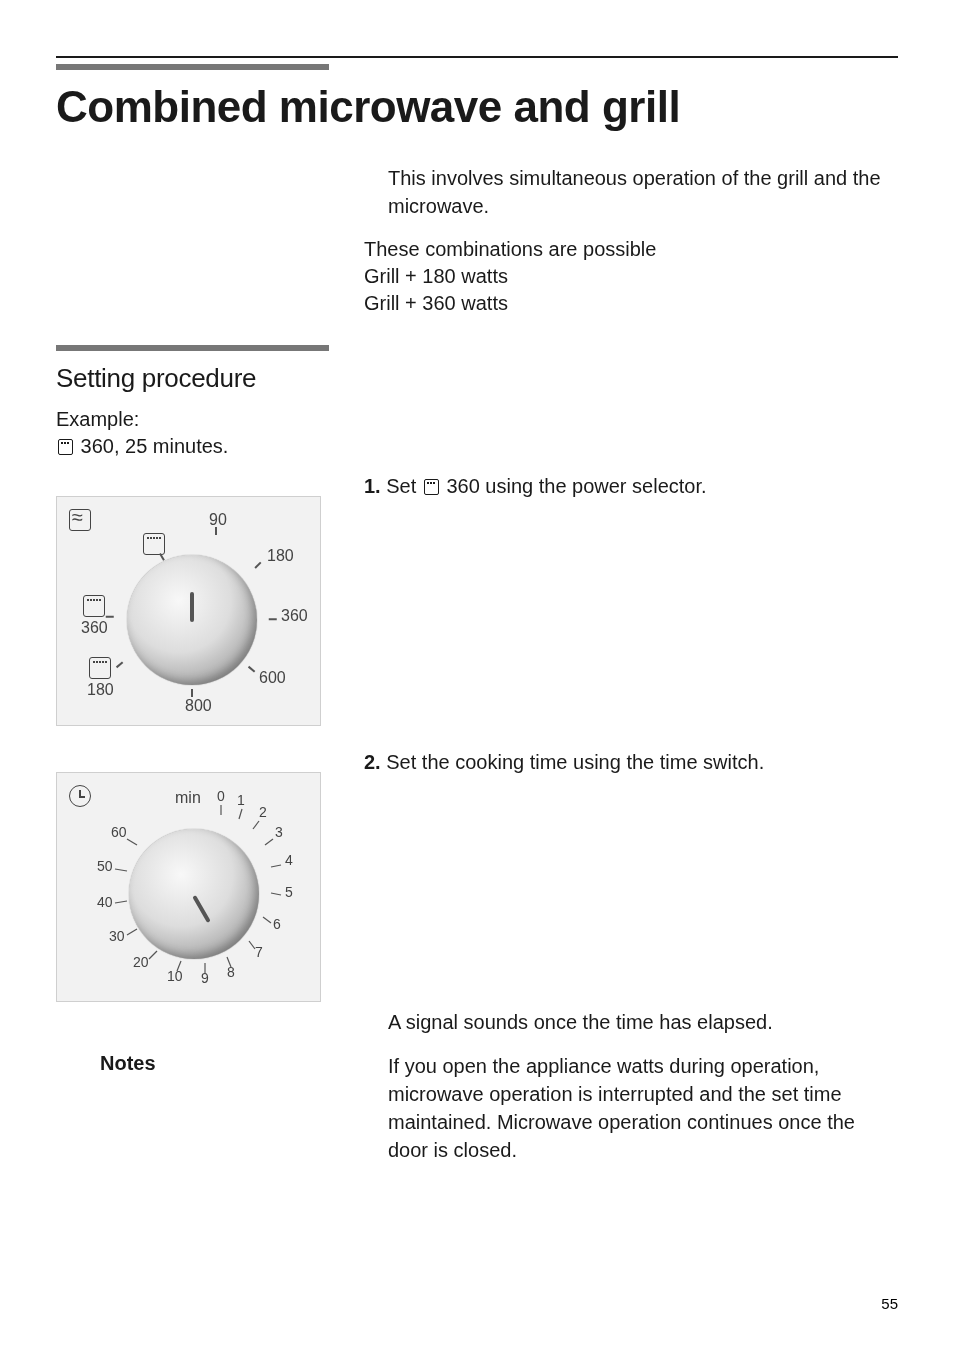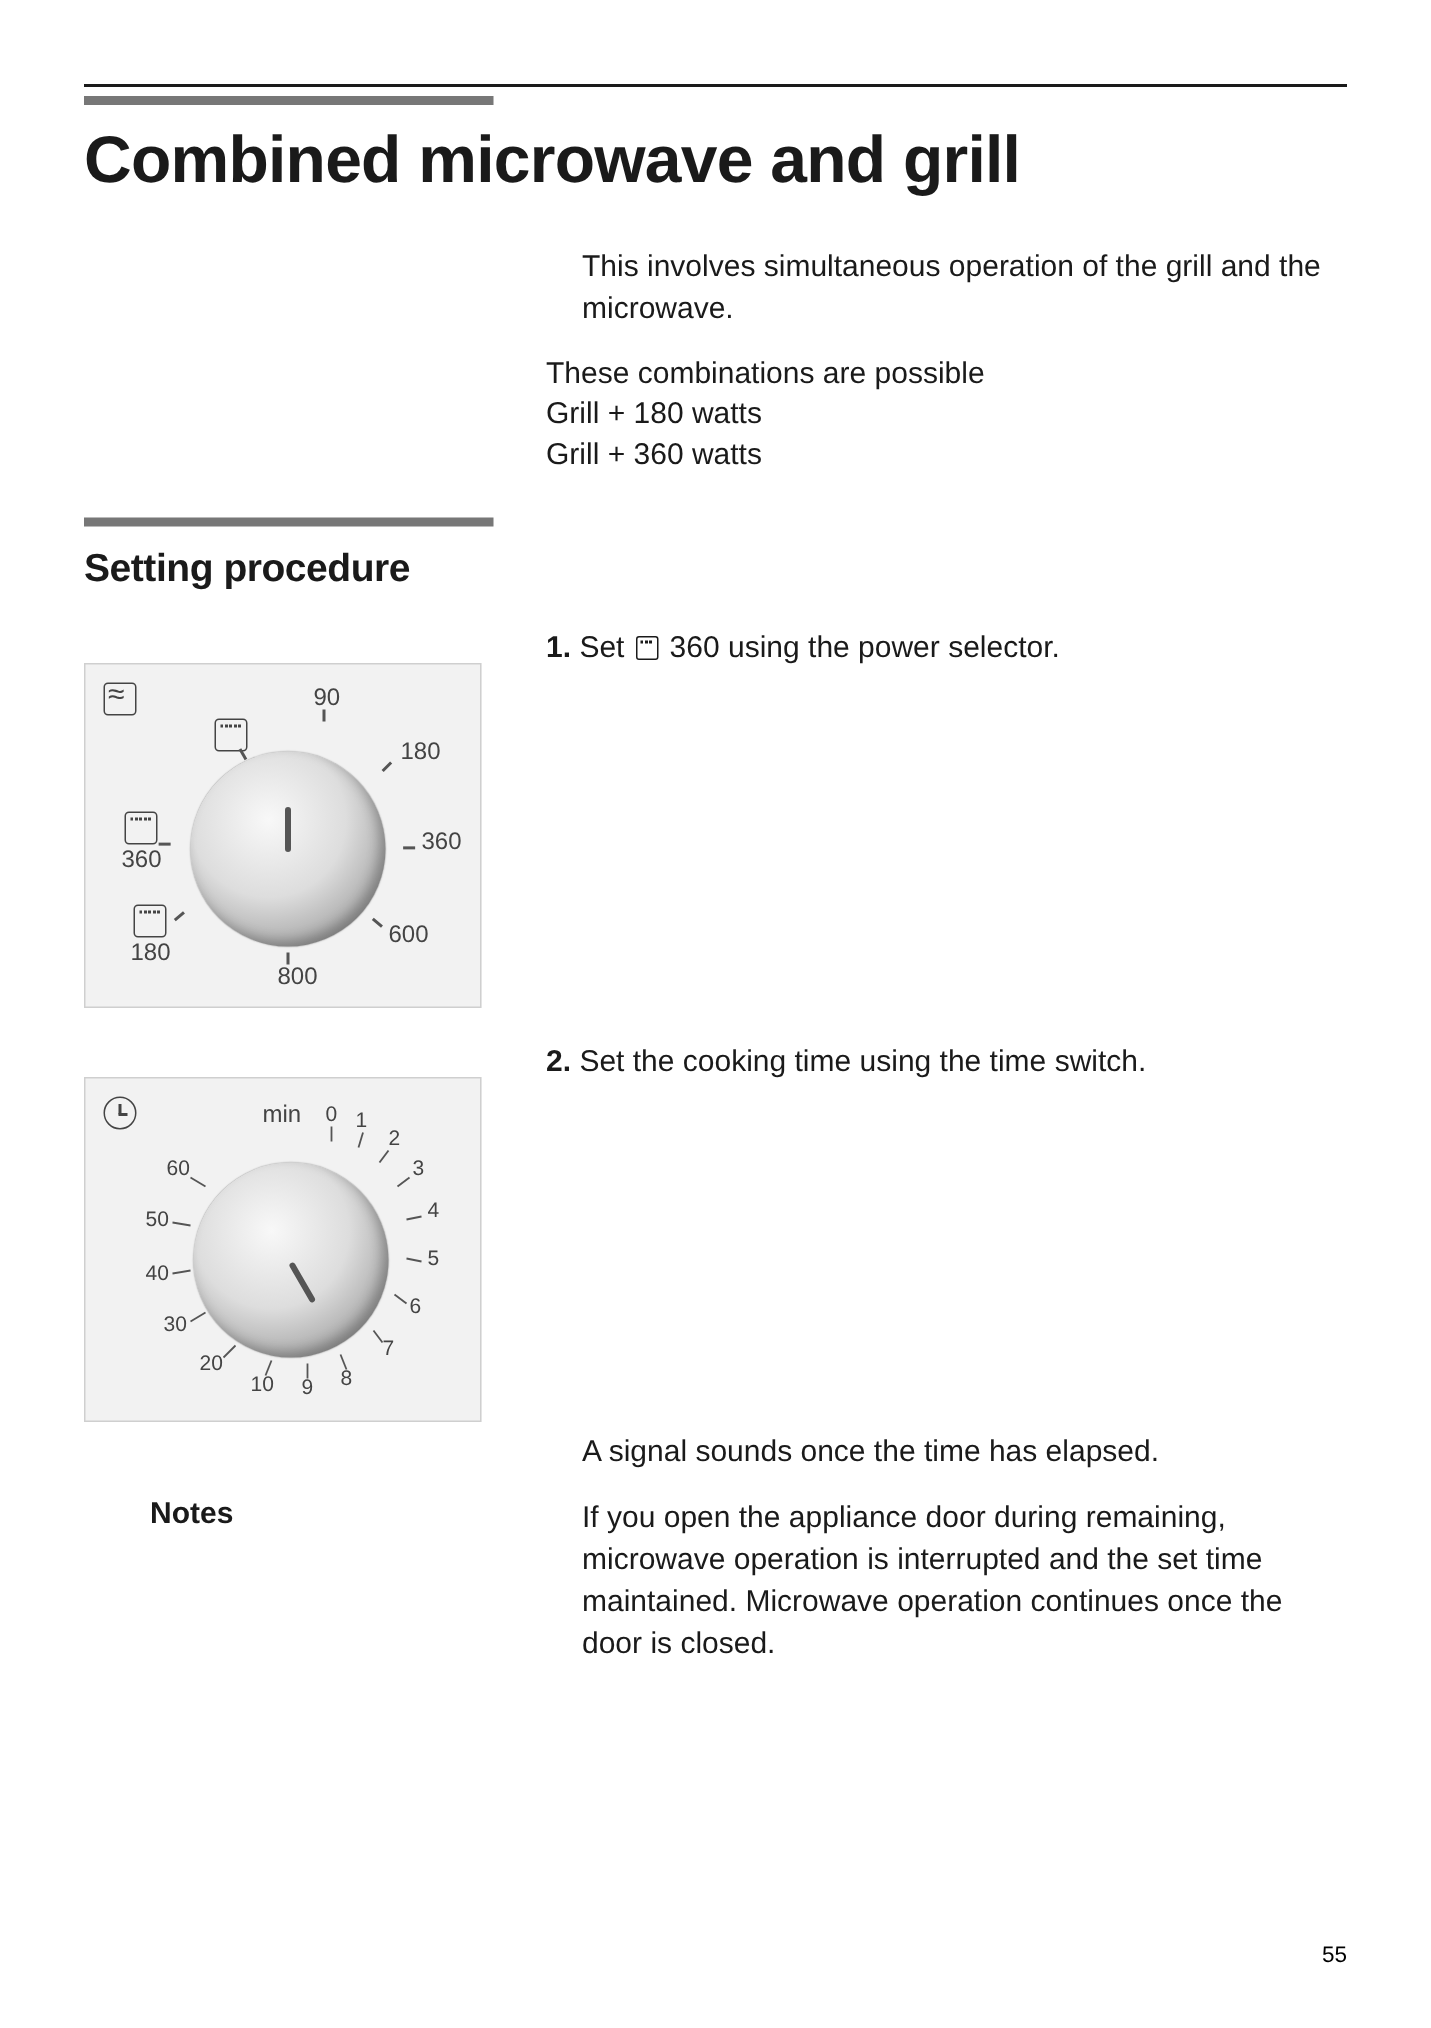--- a/index.html
+++ b/index.html
@@ -1,21 +1,21 @@
 <!DOCTYPE html>
 <html><head>
   <meta charset="utf-8">
   <style>
     * { box-sizing: border-box; margin: 0; padding: 0; }
     html, body { width: 954px; height: 1352px; font-family: Arial, Helvetica, sans-serif; color: #1a1a1a; background: #fff; }
     .page { width: 954px; height: 1352px; padding: 56px 56px 40px 56px; position: relative; }
     .top-rule { border: none; border-top: 2px solid #1a1a1a; width: 100%; margin-bottom: 0; }
     .accent-bar { width: 273px; height: 6px; background: #777; margin-top: 6px; margin-bottom: 12px; }
     h1 { font-size: 44px; font-weight: 600; letter-spacing: -0.5px; margin-bottom: 32px; }
-    h2 { font-size: 26px; font-weight: 700; letter-spacing: -0.3px; margin-bottom: 12px; }
+    h2 { font-size: 26px; font-weight: 400; letter-spacing: -0.3px; margin-bottom: 12px; }
     .row { display: flex; width: 100%; }
     .col-left { width: 300px; flex-shrink: 0; }
     .col-right { flex: 1; padding-left: 8px; }
     .body-text { font-size: 20px; line-height: 1.4; font-weight: 300; margin-bottom: 16px; margin-left: 24px; }
     .body-text-tight { font-size: 20px; line-height: 1.35; font-weight: 300; }
     .example-block { font-size: 20px; line-height: 1.35; font-weight: 300; }
     .step-label { font-weight: 700; font-size: 20px; }
     .step-text { font-size: 20px; font-weight: 300; line-height: 1.4; }
     .notes-label { font-weight: 700; font-size: 20px; margin-left: 44px; }
     .page-num { position: absolute; bottom: 40px; right: 56px; font-size: 15px; font-weight: 500; color: #000; }
@@ -54,20 +54,24 @@
     <p class="body-text-tight">Grill + 360 watts</p>
   </div>
 </div>
 
 <div style="height:28px"></div>
 
 <div class="row">
   <div class="col-left">
     <div class="accent-bar" style="margin-top:0"></div>
     <h2>Setting procedure</h2>
+    <div class="example-block">
+      <span>Example:</span><br>
+      <span class="mw-icon"></span><span> 360, 25 minutes.</span>
+    </div>
   </div>
   <div class="col-right"></div>
 </div>
 
 <div style="height:12px"></div>
 
 <div class="row">
   <div class="col-left">
 
     <div class="dial-fig">
@@ -178,19 +182,19 @@
   <div class="col-right">
     <p class="body-text">A signal sounds once the time has elapsed.</p>
   </div>
 </div>
 
 <div class="row">
   <div class="col-left">
     <p class="notes-label">Notes</p>
   </div>
   <div class="col-right">
-    <p class="body-text">If you open the appliance door during remaining, microwave operation is interrupted and the set time maintained. Microwave operation continues once the door is closed.</p>
+    <p class="body-text">If you open the appliance watts during operation, microwave operation is interrupted and the set time maintained. Microwave operation continues once the door is closed.</p>
   </div>
 </div>
 
 <div class="page-num">55</div>
 
 </div>
 
 </body></html>

